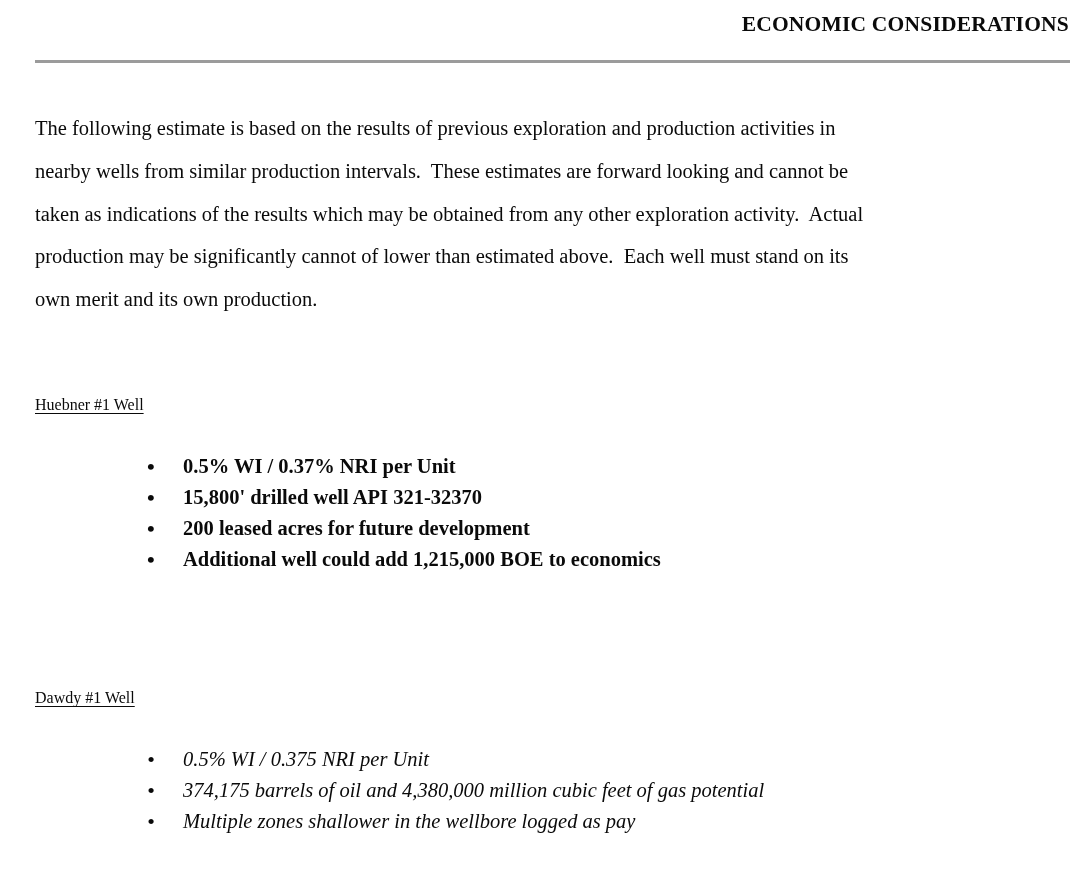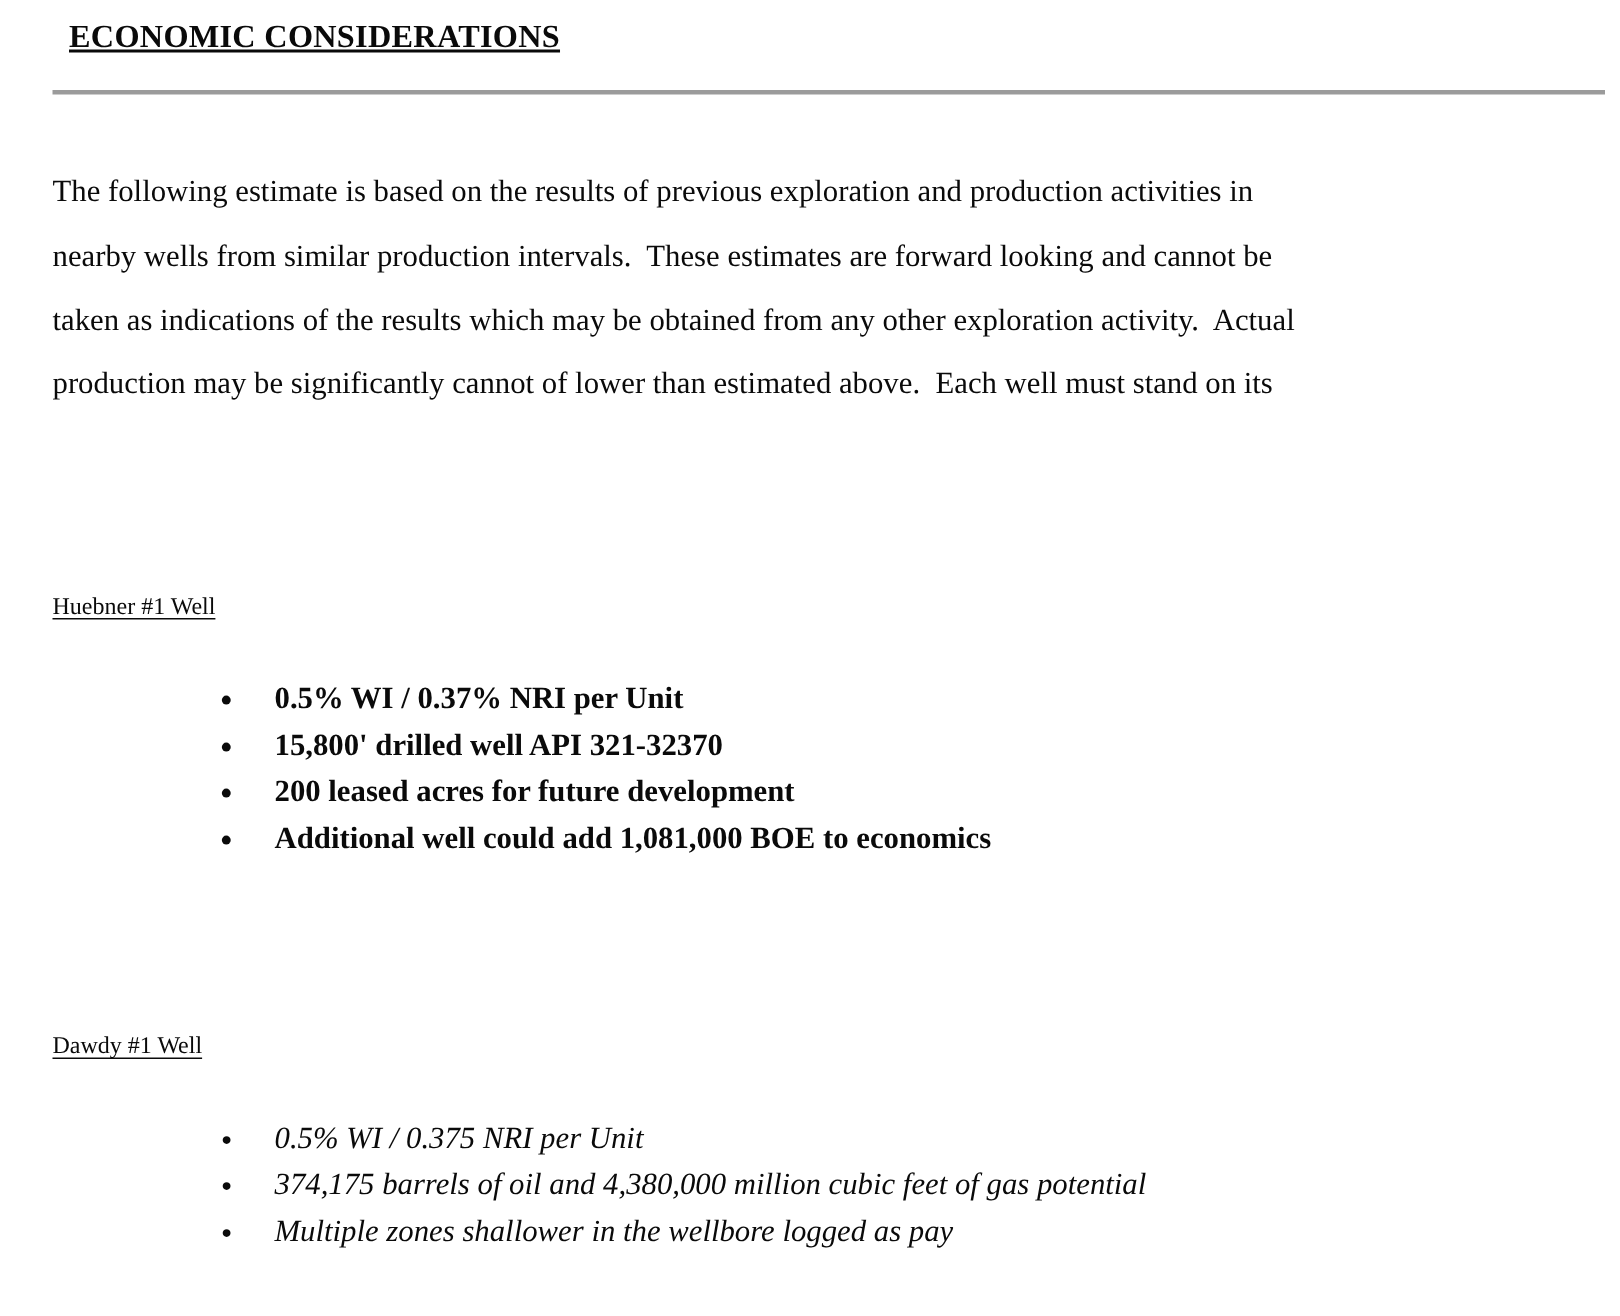--- a/index.html
+++ b/index.html
@@ -16,28 +16,27 @@
     width: 1080px;
     height: 877px;
     background: var(--background);
     color: var(--text);
     font-family: "Liberation Serif", "DejaVu Serif", serif;
     overflow: hidden;
   }
   .doc-title {
     position: absolute;
     top: 12px;
-    left: 46px;
+    left: 34px;
     width: 1035px;
-    text-align: left;
+    text-align: right;
     font-size: 21.5px;
     font-weight: bold;
     letter-spacing: 0.2px;
     color: var(--text);
-    text-decoration: underline;
   }
   .title-divider {
     position: absolute;
     top: 60px;
     left: 35px;
     width: 1035px;
     height: 3px;
     background: var(--rule);
   }
   .intro {
@@ -91,29 +90,30 @@
 
   <div class="doc-title">ECONOMIC CONSIDERATIONS</div>
 
   <div class="title-divider"></div>
 
   <div class="intro">
     <div class="intro-line">The following estimate is based on the results of previous exploration and production activities in</div>
     <div class="intro-line">nearby wells from similar production intervals.  These estimates are forward looking and cannot be</div>
     <div class="intro-line">taken as indications of the results which may be obtained from any other exploration activity.  Actual</div>
     <div class="intro-line">production may be significantly cannot of lower than estimated above.  Each well must stand on its</div>
+    <div class="intro-line">own merit and its own production.</div>
   </div>
 
   <div class="section-heading heading-huebner">Huebner #1 Well</div>
 
   <ul class="bullet-list bullets-huebner">
     <li class="bullet-item">0.5% WI / 0.37% NRI per Unit</li>
     <li class="bullet-item">15,800' drilled well API 321-32370</li>
     <li class="bullet-item">200 leased acres for future development</li>
-    <li class="bullet-item">Additional well could add 1,081,000 BOE to economics</li>
+    <li class="bullet-item">Additional well could add 1,215,000 BOE to economics</li>
   </ul>
 
   <div class="section-heading heading-dawdy">Dawdy #1 Well</div>
 
   <ul class="bullet-list bullets-dawdy">
     <li class="bullet-item">0.5% WI / 0.375 NRI per Unit</li>
     <li class="bullet-item">374,175 barrels of oil and 4,380,000 million cubic feet of gas potential</li>
     <li class="bullet-item">Multiple zones shallower in the wellbore logged as pay</li>
   </ul>
 

